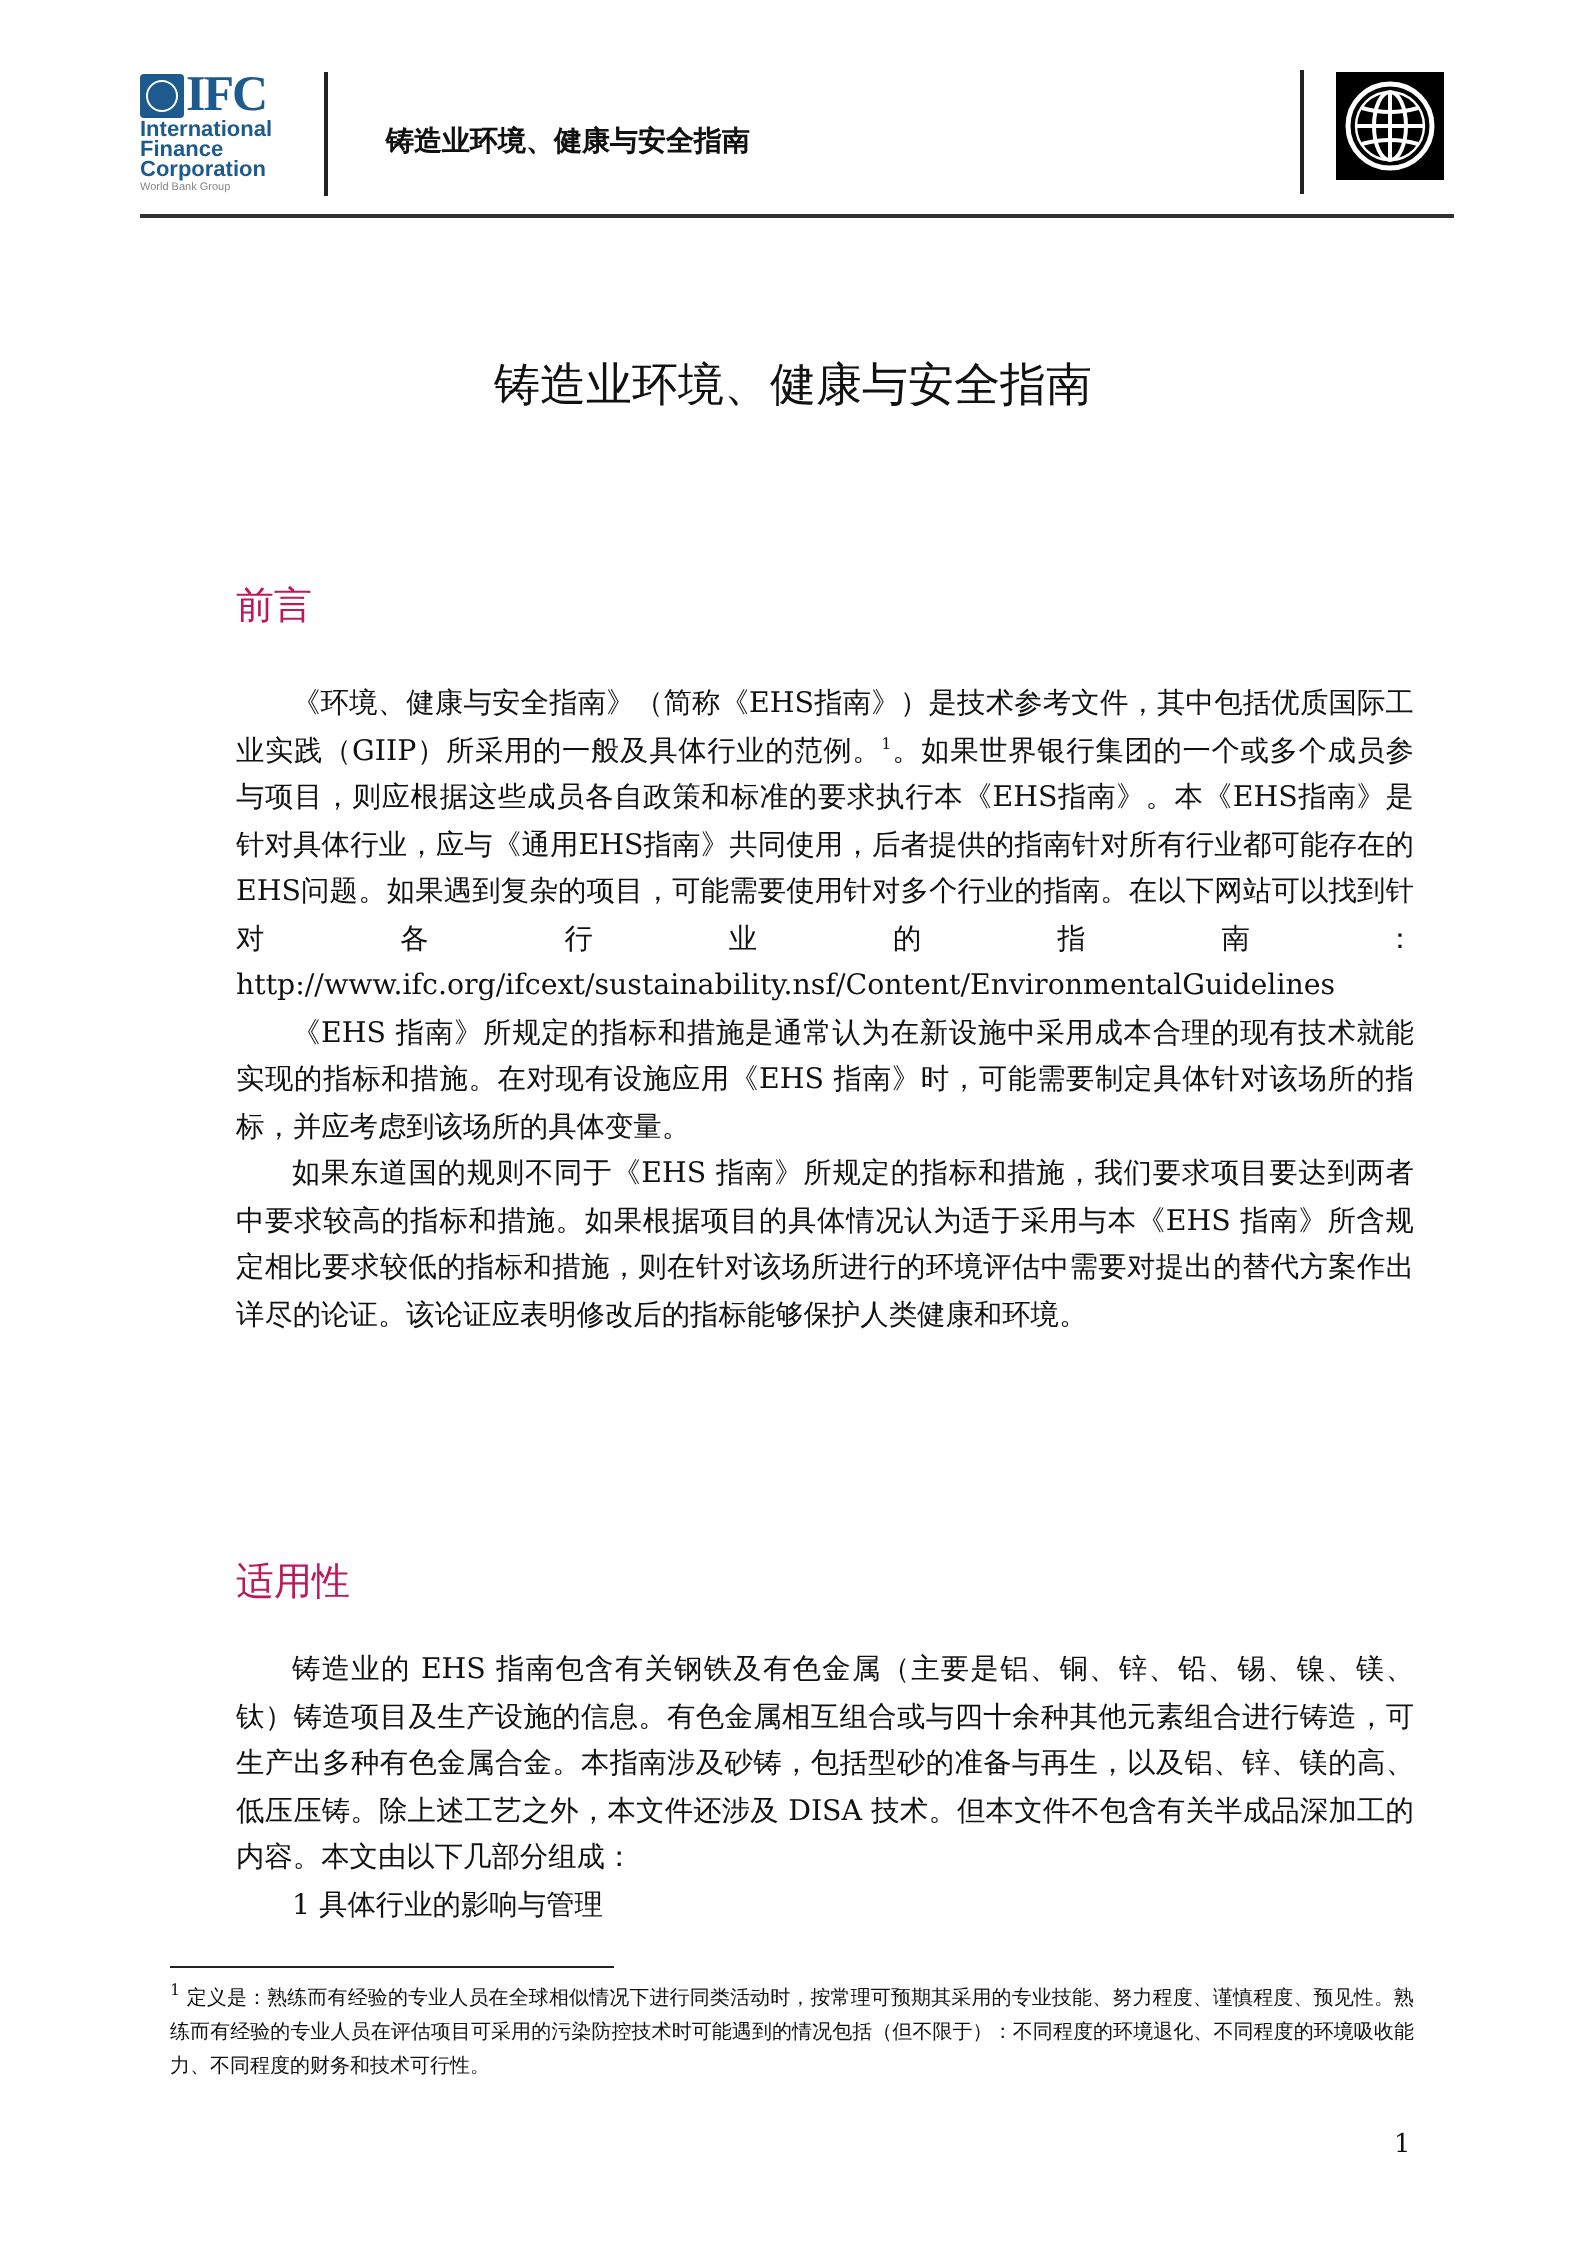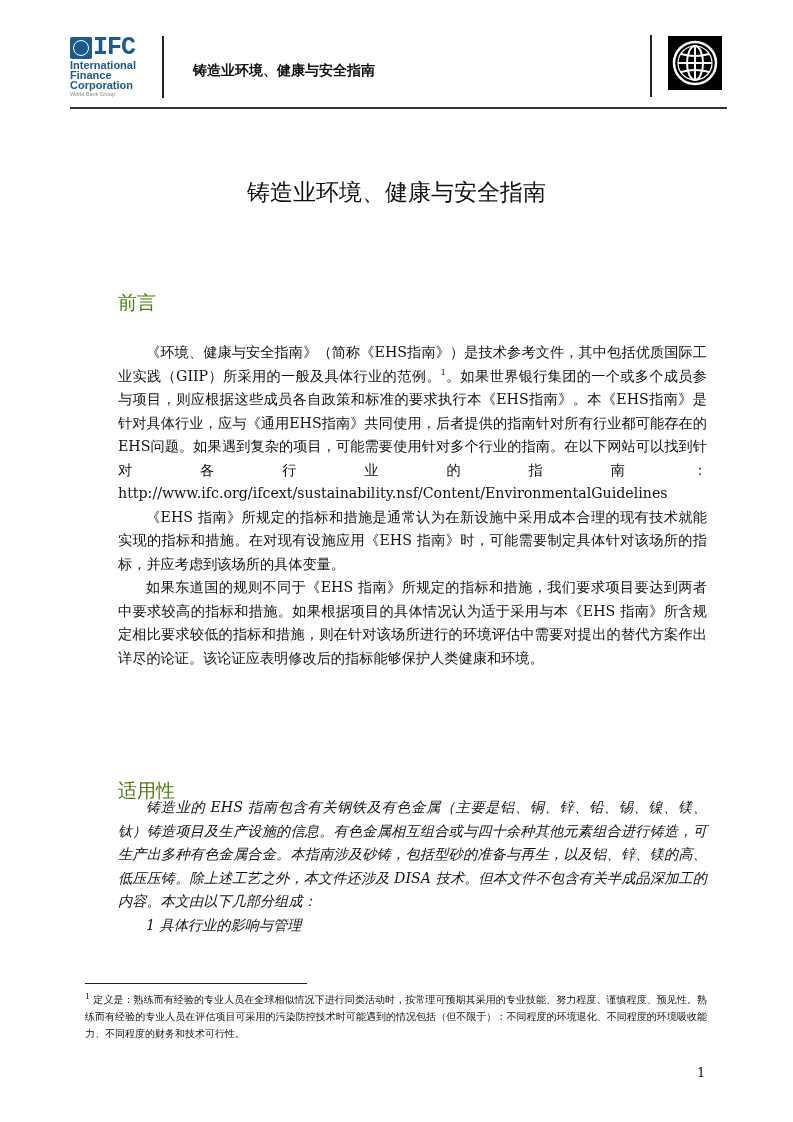--- a/index.html
+++ b/index.html
@@ -6,32 +6,32 @@
   body {
     width: 793px; height: 1122px; position: relative; overflow: hidden;
     font-family: "DejaVu Serif", "Liberation Serif", serif;
     color: #111;
   }
   .header { position: absolute; left: 0; top: 0; width: 793px; height: 110px; }
   .ifc-logo { position: absolute; left: 70px; top: 36px; width: 80px; height: 62px; }
   .ifc-top { display: flex; align-items: center; height: 24px; }
   .globe-sq { width: 22px; height: 22px; background: #1d5a8e; position: relative; border-radius: 2px; }
   .globe-sq::after { content: ""; position: absolute; left: 3px; top: 3px; width: 14px; height: 14px; border: 1.5px solid #fff; border-radius: 50%; }
-  .ifc-letters { font-family: Liberation Mono, monospace; font-weight: bold; color: #1d5a8e; font-size: 25px; letter-spacing: -1px; margin-left: 1px; line-height: 22px; }
+  .ifc-letters { font-family: Liberation Serif, serif; font-weight: bold; color: #1d5a8e; font-size: 25px; letter-spacing: -1px; margin-left: 1px; line-height: 22px; }
   .ifc-line { font-family: "Liberation Sans", sans-serif; font-weight: bold; color: #1d5a8e; font-size: 11px; line-height: 10px; }
   .ifc-wbg { font-family: "Liberation Sans", sans-serif; color: #888; font-size: 5.5px; line-height: 8px; }
   .vbar-left { position: absolute; left: 162px; top: 36px; width: 1.5px; height: 62px; background: #222; }
   .header-title { position: absolute; left: 193px; top: 62px; font-family: "DejaVu Sans", sans-serif; font-weight: bold; font-size: 14px; color: #111; }
   .vbar-right { position: absolute; left: 650px; top: 35px; width: 1.5px; height: 62px; background: #222; }
   .wb-logo { position: absolute; left: 668px; top: 36px; width: 54px; height: 54px; background: #000; }
   .wb-logo svg { width: 54px; height: 54px; display: block; }
   .header-rule { position: absolute; left: 70px; top: 107px; width: 657px; height: 1.5px; background: #333; }
 
   .doc-title { position: absolute; left: 0; width: 793px; top: 177px; text-align: center; font-family: "DejaVu Sans", sans-serif; font-size: 23px; color: #111; }
-  .h2 { position: absolute; left: 118px; font-family: "DejaVu Sans", sans-serif; font-size: 19px; color: #4d7c0f; }
+  .h2 { position: absolute; left: 118px; font-family: "DejaVu Sans", sans-serif; font-size: 19px; color: #be185d; }
   .body-text { position: absolute; left: 118px; width: 589px; font-size: 14.2px; line-height: 23.5px; text-align: justify; }
   .body-text p { margin: 0; text-indent: 28px; }
   sup { font-size: 8px; vertical-align: super; line-height: 0; }
   .fn-rule { position: absolute; left: 85px; top: 983px; width: 222px; height: 1px; background: #222; }
   .footnote { position: absolute; left: 85px; top: 991px; width: 622px; font-size: 10px; line-height: 17px; text-align: justify; }
   .page-number { position: absolute; left: 697px; top: 1065px; font-size: 13px; }
 </style>
 </head>
 <body>
 
@@ -68,21 +68,21 @@
 <div class="h2" style="top:290px;">前言</div>
 
 <div class="body-text" style="top:341px;">
   <p><span>《环境、健康与安全指南》（简称《EHS指南》）是技术参考文件，其中包括优质国际工业实践（GIIP）所采用的一般及具体行业的范例。</span><sup>1</sup><span>。如果世界银行集团的一个或多个成员参与项目，则应根据这些成员各自政策和标准的要求执行本《EHS指南》。本《EHS指南》是针对具体行业，应与《通用EHS指南》共同使用，后者提供的指南针对所有行业都可能存在的EHS问题。如果遇到复杂的项目，可能需要使用针对多个行业的指南。在以下网站可以找到针对各行业的指南：http://www.ifc.org/ifcext/sustainability.nsf/Content/EnvironmentalGuidelines</span></p>
   <p>《EHS 指南》所规定的指标和措施是通常认为在新设施中采用成本合理的现有技术就能实现的指标和措施。在对现有设施应用《EHS 指南》时，可能需要制定具体针对该场所的指标，并应考虑到该场所的具体变量。</p>
   <p>如果东道国的规则不同于《EHS 指南》所规定的指标和措施，我们要求项目要达到两者中要求较高的指标和措施。如果根据项目的具体情况认为适于采用与本《EHS 指南》所含规定相比要求较低的指标和措施，则在针对该场所进行的环境评估中需要对提出的替代方案作出详尽的论证。该论证应表明修改后的指标能够保护人类健康和环境。</p>
 </div>
 
 <div class="h2" style="top:778px;">适用性</div>
 
-<div class="body-text" style="top:796px;font-style:italic;">
+<div class="body-text" style="top:824px;">
   <p>铸造业的 EHS 指南包含有关钢铁及有色金属（主要是铝、铜、锌、铅、锡、镍、镁、钛）铸造项目及生产设施的信息。有色金属相互组合或与四十余种其他元素组合进行铸造，可生产出多种有色金属合金。本指南涉及砂铸，包括型砂的准备与再生，以及铝、锌、镁的高、低压压铸。除上述工艺之外，本文件还涉及 DISA 技术。但本文件不包含有关半成品深加工的内容。本文由以下几部分组成：</p>
   <p>1 具体行业的影响与管理</p>
 </div>
 
 <div class="fn-rule"></div>
 <div class="footnote"><sup>1</sup> <span>定义是：熟练而有经验的专业人员在全球相似情况下进行同类活动时，按常理可预期其采用的专业技能、努力程度、谨慎程度、预见性。熟练而有经验的专业人员在评估项目可采用的污染防控技术时可能遇到的情况包括（但不限于）：不同程度的环境退化、不同程度的环境吸收能力、不同程度的财务和技术可行性。</span></div>
 
 <div class="page-number">1</div>
 
 </body></html>

